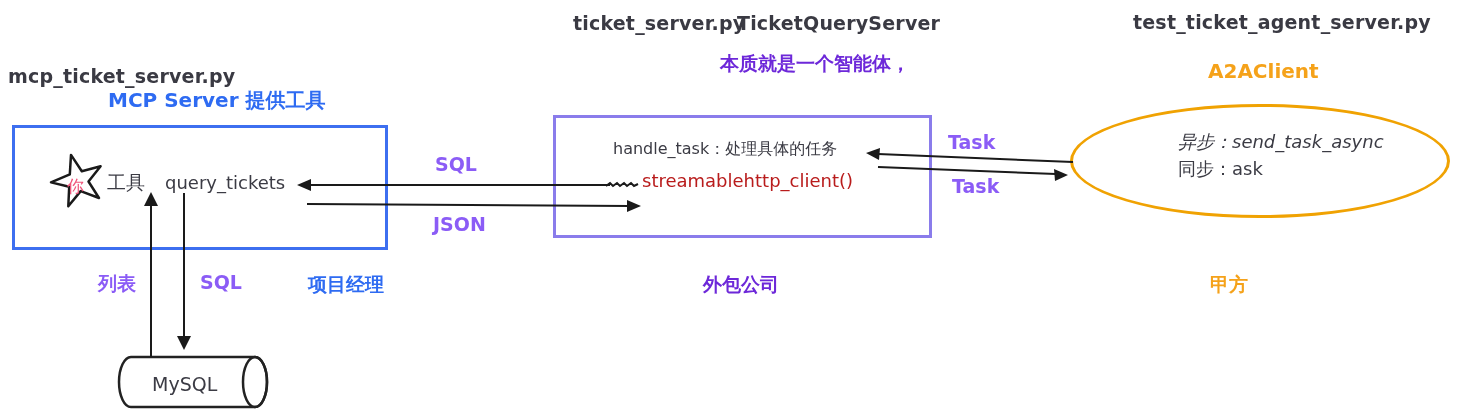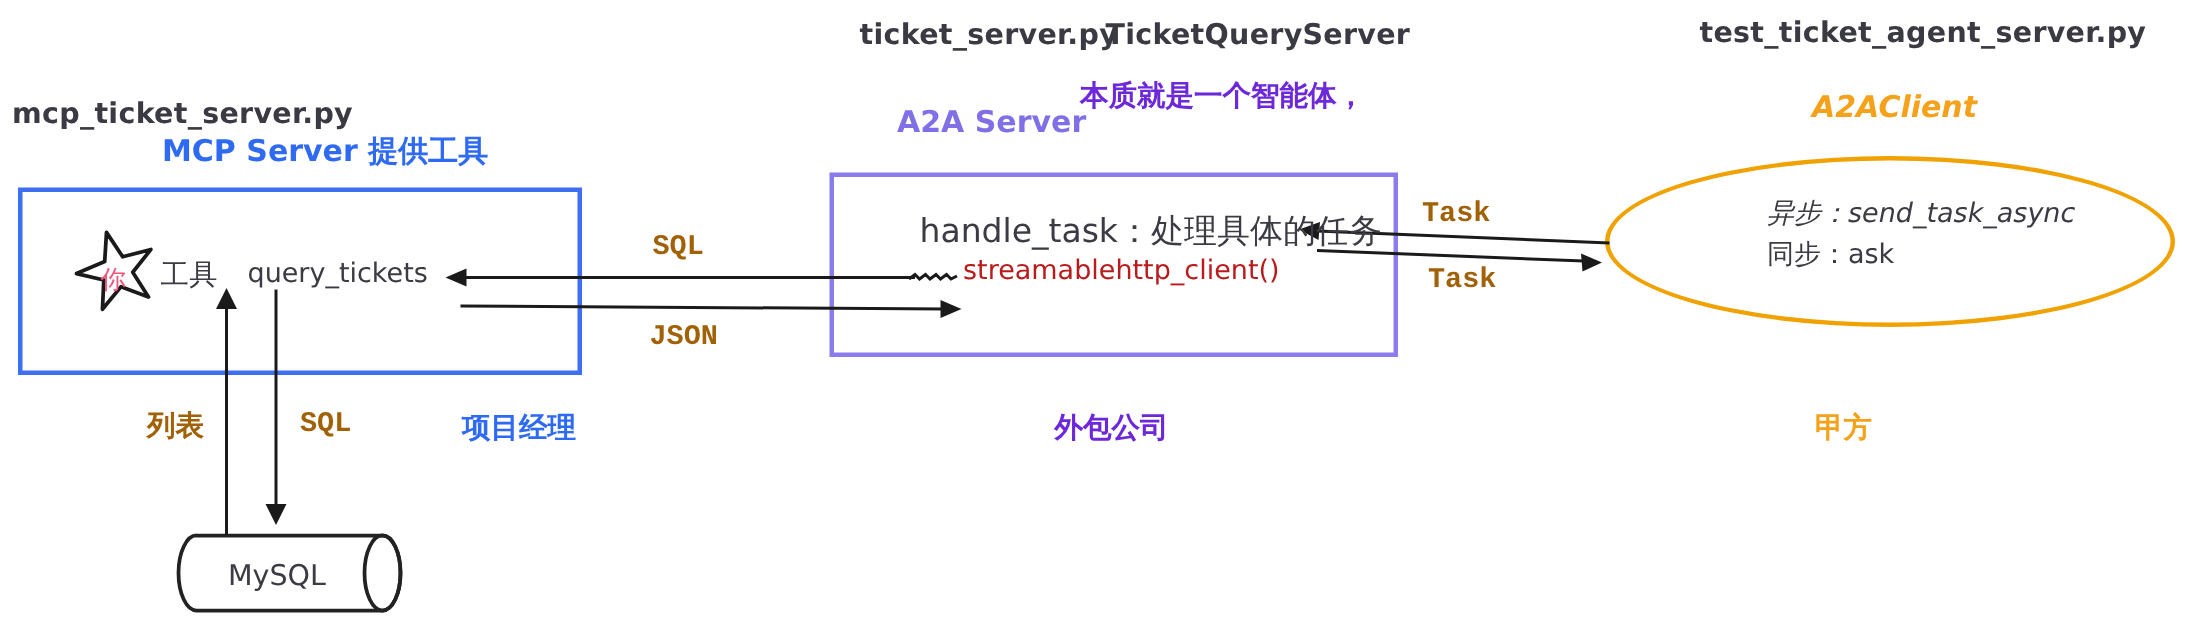--- a/index.html
+++ b/index.html
@@ -6,21 +6,21 @@
   #canvas{
     position:relative;width:1460px;height:420px;background:#ffffff;
     font-family:"DejaVu Sans","Liberation Sans",sans-serif;overflow:hidden;
   }
   .abs{position:absolute;white-space:nowrap;}
   .file-label{color:#3a3a43;font-size:19px;font-weight:600;letter-spacing:.2px;z-index:3;}
   .blue{color:#2e6bf2;}
   .purple{color:#8070e8;}
   .purple-deep{color:#6d28d9;}
   .orange{color:#f5a21a;}
-  .red{color:#a16207;font-family:Liberation Mono, monospace;}
+  .red{color:#8b5cf6;}
   .dark{color:#3b3b44;}
   .bold{font-weight:bold;}
   .box{
     position:absolute;background:#ffffff;z-index:1;box-sizing:border-box;
   }
   #mcp-box{left:12px;top:125px;width:376px;height:125px;border:3px solid #3d6ff0;}
   #a2a-box{left:553px;top:115px;width:379px;height:123px;border:3px solid #8a7ceb;}
   #client-ellipse{
     left:1070px;top:104px;width:380px;height:114px;border:3.5px solid #f0a202;
     border-radius:50%;
@@ -33,34 +33,33 @@
 <body>
 
 <div id="canvas">
 
   <div class="abs file-label" style="left:8px;top:37px;margin-top:28px;">mcp_ticket_server.py</div>
   <div class="abs file-label" style="left:573px;top:12px;">ticket_server.py</div>
   <div class="abs file-label" style="left:737px;top:12px;">TicketQueryServer</div>
   <div class="abs file-label" style="left:1133px;top:11px;">test_ticket_agent_server.py</div>
 
   <div class="abs blue bold lbl" style="left:108px;top:87px;font-size:20px;">MCP Server  提供工具</div>
-  <div class="abs purple bold lbl" style="left:598px;top:69px;font-size:20px;">A2A Server</div>
   <div class="abs purple-deep bold lbl" style="left:720px;top:51px;font-size:19px;">本质就是一个智能体，</div>
-  <div class="abs orange bold lbl" style="left:1208px;top:59px;font-size:20px;font-style:italic;">A2AClient</div>
+  <div class="abs orange bold lbl" style="left:1208px;top:59px;font-size:20px;">A2AClient</div>
 
   <div id="mcp-box" class="box"></div>
   <svg class="shape-svg" style="left:48px;top:151px;" width="60" height="60" viewBox="0 0 60 60">
     <polygon points="23,3.9 33.8,20.2 52.6,15.3 40.5,30.5 51,47 32.7,40.1 20.3,55.2 21.2,35.7 3,31.4 21.8,23.4" fill="#ffffff" stroke="#1a1a1a" stroke-width="2.5" stroke-linejoin="round"></polygon>
   </svg>
   <div class="abs lbl" style="left:67px;top:175px;font-size:17px;color:#f0547a;">你</div>
   <div class="abs dark lbl" style="left:107px;top:170px;font-size:19px;">工具</div>
   <div class="abs dark lbl" style="left:165px;top:172px;font-size:18px;">query_tickets</div>
 
   <div id="a2a-box" class="box"></div>
-  <div class="abs dark lbl" style="left:613px;top:139px;font-size:22px;">handle_task：处理具体的任务</div>
+  <div class="abs dark lbl" style="left:613px;top:139px;font-size:16px;">handle_task：处理具体的任务</div>
   <div class="abs lbl" style="left:642px;top:170px;font-size:18px;color:#b91c1c;">streamablehttp_client()</div>
 
   <div id="client-ellipse" class="box"></div>
   <div class="abs dark lbl" style="left:1178px;top:130px;font-size:18px;font-style:italic;">异步：send_task_async</div>
   <div class="abs dark lbl" style="left:1178px;top:157px;font-size:18px;">同步：ask</div>
 
   <svg class="shape-svg" style="left:113px;top:353px;" width="164" height="62" viewBox="0 0 164 62">
     <path d="M 18,4 H 142 A 12,25 0 0 1 142,54 H 18 A 12,25 0 0 1 18,4 Z" fill="#ffffff" stroke="#222222" stroke-width="2.5"></path>
     <ellipse cx="142" cy="29" rx="12" ry="25" fill="none" stroke="#222222" stroke-width="2.5"></ellipse>
   </svg>

